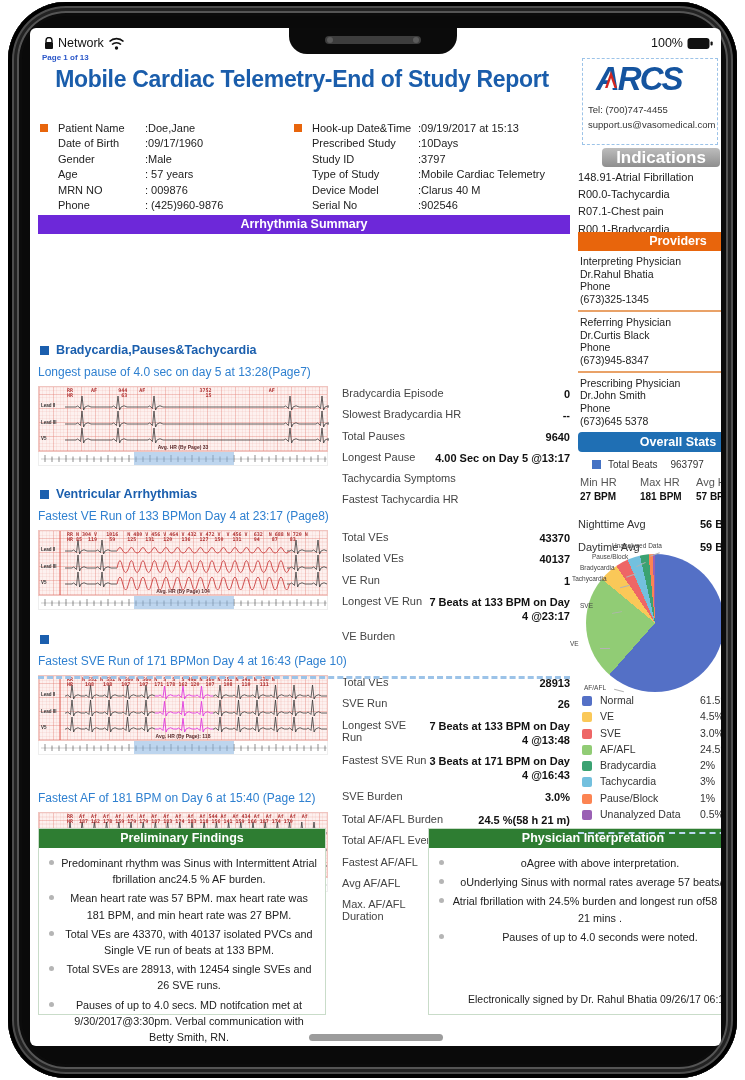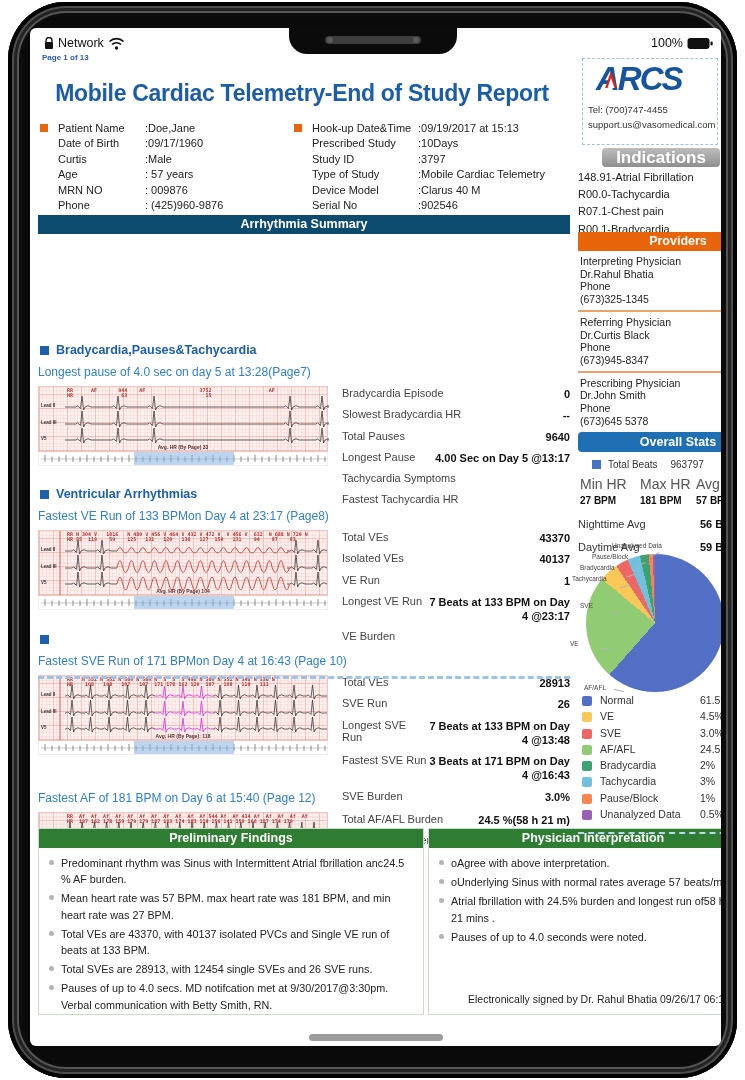--- a/index.html
+++ b/index.html
@@ -20,29 +20,29 @@
   .notch .dot.l{left:2px}.notch .dot.r{right:2px}
   .home{position:absolute;left:50%;transform:translateX(-50%);bottom:5px;width:134px;height:7px;
         border-radius:4px;background:#9c9c9c;z-index:55;}
   
   .status-left{position:absolute;left:14px;top:8px;display:flex;align-items:center;gap:4px;
                font-size:12.5px;color:#111;}
   .status-right{position:absolute;right:8px;top:8px;display:flex;align-items:center;gap:4px;
                font-size:12.5px;color:#111;}
   .page-ind{position:absolute;left:12px;top:25px;font-size:8px;color:#2b57c9;font-weight:bold;}
   
-  .title{position:absolute;left:12px;top:52px;width:520px;text-align:center;font-size:23px;
+  .title{position:absolute;left:12px;top:38px;width:520px;text-align:center;font-size:23px;
          font-weight:bold;color:#1a5dab;letter-spacing:-.3px;}
   .logo-box{position:absolute;left:552px;top:30px;width:136px;height:87px;
             border:1px dashed #9cc3e8;padding:2px 5px;box-sizing:border-box;}
   .logo-contact{font-size:9.5px;color:#333;line-height:13px;margin-top:2px;}
   
   .bar{height:19px;line-height:19px;text-align:center;color:#fff;font-weight:bold;font-size:12.5px;}
   .bar.orange{background:#e8650c;}
-  .bar.blue{background:#0c4a6e;}
+  .bar.blue{background:#6d28d9;}
   .bar.green{background:#2e7d32;}
   
   .main{position:absolute;left:8px;top:90px;width:532px;}
   .info-grid{display:flex;padding:3px 0 0 0;}
   .info-col.l{width:254px;}
   .info-col.r{flex:1;}
   .info-row{display:flex;font-size:11px;line-height:15.4px;color:#222;position:relative;}
   .info-col.l .info-row .lbl{margin-left:20px;width:87px;}
   .info-col.r .info-row .lbl{margin-left:20px;width:106px;}
   .info-row .val{flex:1;}
@@ -77,24 +77,24 @@
   .footnote{font-size:9px;color:#9a9a9a;margin-top:4px;}
   .stats{flex:1;padding-top:1px;}
   .stat-row{display:flex;justify-content:space-between;align-items:flex-start;font-size:11px;
             margin-bottom:7px;min-height:14px;}
   .stat-row .sl{color:#444;}
   .stat-row .sv{font-weight:bold;color:#111;text-align:right;max-width:142px;line-height:1.3;}
   .dash-sep{position:absolute;left:8px;top:648px;width:532px;border-top:3px dashed #9cc3e8;}
   
   .fbox{position:absolute;top:800px;height:187px;border:1px solid #c9dcc9;background:#fff;
         box-sizing:border-box;}
-  #prelim{left:8px;width:386px;}
+  #prelim{left:8px;width:288px;}
   #interp{left:398px;width:330px;}
   .fbox ul{margin:7px 8px 0 6px;padding:0 0 0 16px;list-style:none;}
-  .fbox li{font-size:10.8px;line-height:1.5;color:#222;position:relative;margin-bottom:3px;}
+  .fbox li{font-size:10.8px;line-height:1.5;color:#222;position:relative;margin-bottom:3px;text-align:center;}
   .fbox li .bdot{position:absolute;left:-12px;top:5px;width:5px;height:5px;border-radius:50%;
                  background:#b5b5b5;}
   .sig{position:absolute;bottom:9px;left:10px;width:320px;font-size:10.5px;color:#222;
        text-align:center;white-space:nowrap;}
   
   .panel{position:absolute;left:548px;width:200px;}
   #indications{top:120px;}
   .gray-head{margin-left:24px;width:118px;height:19px;line-height:19px;border-radius:4px;
              background:linear-gradient(#bdbdbd,#8e8e8e);color:#fff;font-weight:bold;
              font-size:17px;text-align:center;}
@@ -103,21 +103,21 @@
   #providers .bar.orange{width:200px;}
   .prov-group{font-size:10.5px;line-height:12.7px;color:#222;padding:4px 0 4px 2px;}
   .prov-div{border-top:2px solid #e9a268;width:192px;}
   #overall{top:404px;height:420px;}
   .os-head{width:200px;height:20px;line-height:20px;border-radius:4px;background:#1f6fb4;
            color:#fff;font-weight:bold;font-size:12.5px;text-align:center;}
   .tb-row{display:flex;align-items:center;gap:7px;font-size:10px;color:#333;margin:7px 0 0 14px;}
   .tb-sq{width:9px;height:9px;background:#4472c4;}
   .cols{position:relative;height:34px;margin-top:6px;}
   .col{position:absolute;top:0;}
-  .col .h{font-size:14px;color:#555;}
+  .col .h{font-size:11px;color:#555;}
   .col .v{font-size:10px;font-weight:bold;color:#111;margin-top:3px;}
   .kv{position:relative;height:15px;margin-top:8px;font-size:11px;color:#333;}
   .kv .v{position:absolute;left:122px;font-weight:bold;color:#111;}
   .pie-area{position:absolute;left:0;top:112px;width:200px;height:150px;}
   .pie{position:absolute;left:8px;top:10px;width:138px;height:138px;border-radius:50%;}
   .callout{position:absolute;font-size:6.5px;color:#444;white-space:nowrap;}
   .cline{position:absolute;border-top:1px solid #b3b3b3;width:10px;}
   #legend{position:absolute;left:548px;top:666px;width:200px;}
   .lg-row{position:relative;height:16.3px;font-size:10.5px;color:#333;}
   .lg-sq{position:absolute;left:4px;top:2px;width:10px;height:10px;border-radius:2px;}
@@ -171,21 +171,21 @@
           <div class="info-row">
             <span class="osq"></span>
             <span class="lbl">Patient Name</span>
             <span class="val">:Doe,Jane</span>
           </div>
           <div class="info-row">
             <span class="lbl">Date of Birth</span>
             <span class="val">:09/17/1960</span>
           </div>
           <div class="info-row">
-            <span class="lbl">Curtis</span>
+            <span class="lbl">Gender</span>
             <span class="val">:Male</span>
           </div>
           <div class="info-row">
             <span class="lbl">Age</span>
             <span class="val">:  57 years</span>
           </div>
           <div class="info-row">
             <span class="lbl">MRN NO</span>
             <span class="val">:  009876</span>
           </div>

